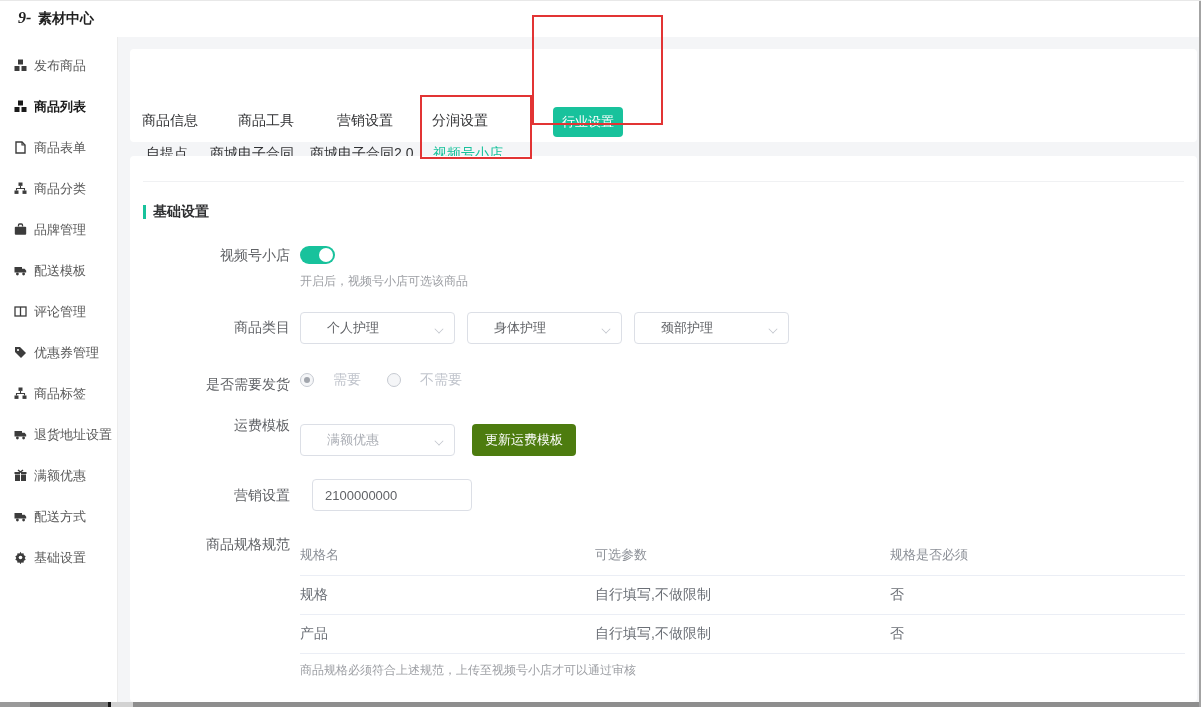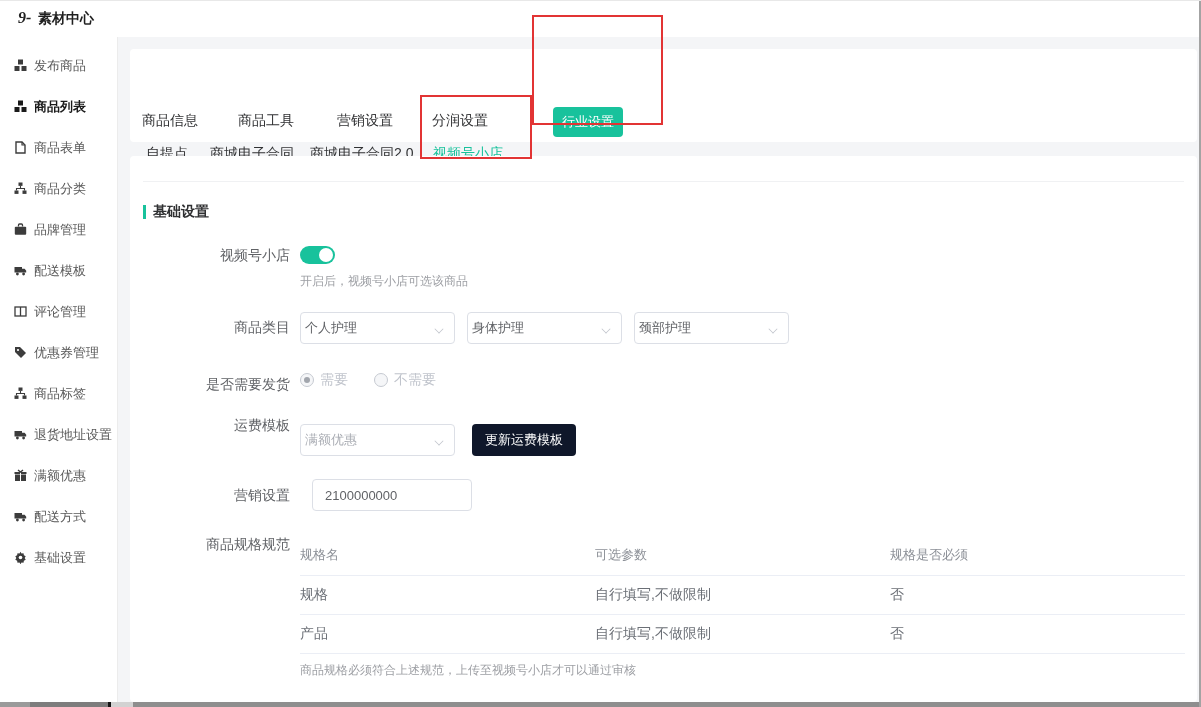--- a/index.html
+++ b/index.html
@@ -38,29 +38,29 @@
   .section-bar { width:3px; height:14px; margin-right:7px; }
   .section-title { font-size:14px; font-weight:bold; color:#303133; }
   .form-label { position:absolute; left:0; width:160px; text-align:right; font-size:14px; color:#606266; }
   .ctrl { position:absolute; left:170px; }
   
   .toggle { width:35px; height:18px; border-radius:9px; position:relative; cursor:pointer; }
   .toggle .knob { position:absolute; right:2px; top:2px; width:14px; height:14px; border-radius:50%; background:#fff; }
   .hint { position:absolute; left:170px; font-size:12px; color:#9c9ea3; }
   
   .select-box { display:inline-flex; align-items:center; justify-content:space-between; width:155px; height:32px;
-                border:1px solid #dcdfe6; border-radius:4px; background:#fff; padding:0 10px 0 4px;
+                border:1px solid #dcdfe6; border-radius:4px; background:#fff; padding:0 10px 0 26px;
                 font-size:13px; color:#606266; cursor:pointer; }
   .select-box.dim { color:#a9acb3; }
   .chev { width:9px; height:9px; position:relative; flex:0 0 9px; }
   .chev:before { content:""; position:absolute; left:0; top:1px; width:7px; height:7px;
                  border-right:1.5px solid #c0c4cc; border-bottom:1.5px solid #c0c4cc; transform:rotate(45deg) scale(.8); }
   
   .radio-row { display:flex; align-items:center; gap:26px; }
-  .radio { display:flex; align-items:center; gap:6px; font-size:14px; color:#c0c4cc; cursor:default; }
+  .radio { display:flex; align-items:center; gap:19px; font-size:14px; color:#c0c4cc; cursor:default; }
   .radio .circ { width:14px; height:14px; border-radius:50%; border:1px solid #c6cad1; background:#f5f6f8;
                  display:flex; align-items:center; justify-content:center; }
   .radio .circ .dot { width:6px; height:6px; border-radius:50%; background:#a2a6ad; }
   
   .green-btn { height:32px; padding:0 13px; border:none; border-radius:4px; color:#fff; font-size:13px; cursor:pointer; }
   
   .text-input { width:160px; height:32px; border:1px solid #dcdfe6; border-radius:4px; padding:0 12px;
                 font-size:13px; color:#606266; font-family:"Liberation Sans",sans-serif; }
   
   .spec-table { position:absolute; left:170px; top:378px; width:885px; }
@@ -279,21 +279,21 @@
         <span>不需要</span>
       </span>
     </div>
 
     <div class="form-label" style="top:261px">运费模板</div>
     <div class="ctrl" style="top:268px; display:flex; gap:17px; align-items:center;">
       <div class="select-box dim">
         <span>满额优惠</span>
         <span class="chev"></span>
       </div>
-      <button class="green-btn" id="freight-btn" style="background: #0f172a;">更新运费模板</button>
+      <button class="green-btn" id="freight-btn" style="background: #4d7c0f;">更新运费模板</button>
     </div>
 
     <div class="form-label" style="top:331px">营销设置</div>
     <input class="ctrl text-input" style="top: 323px; margin-left: 12px;" value="2100000000">
 
     <div class="form-label" style="top:380px">商品规格规范</div>
     <div class="spec-table">
       <div class="spec-row head">
         <span>规格名</span>
         <span>可选参数</span>

